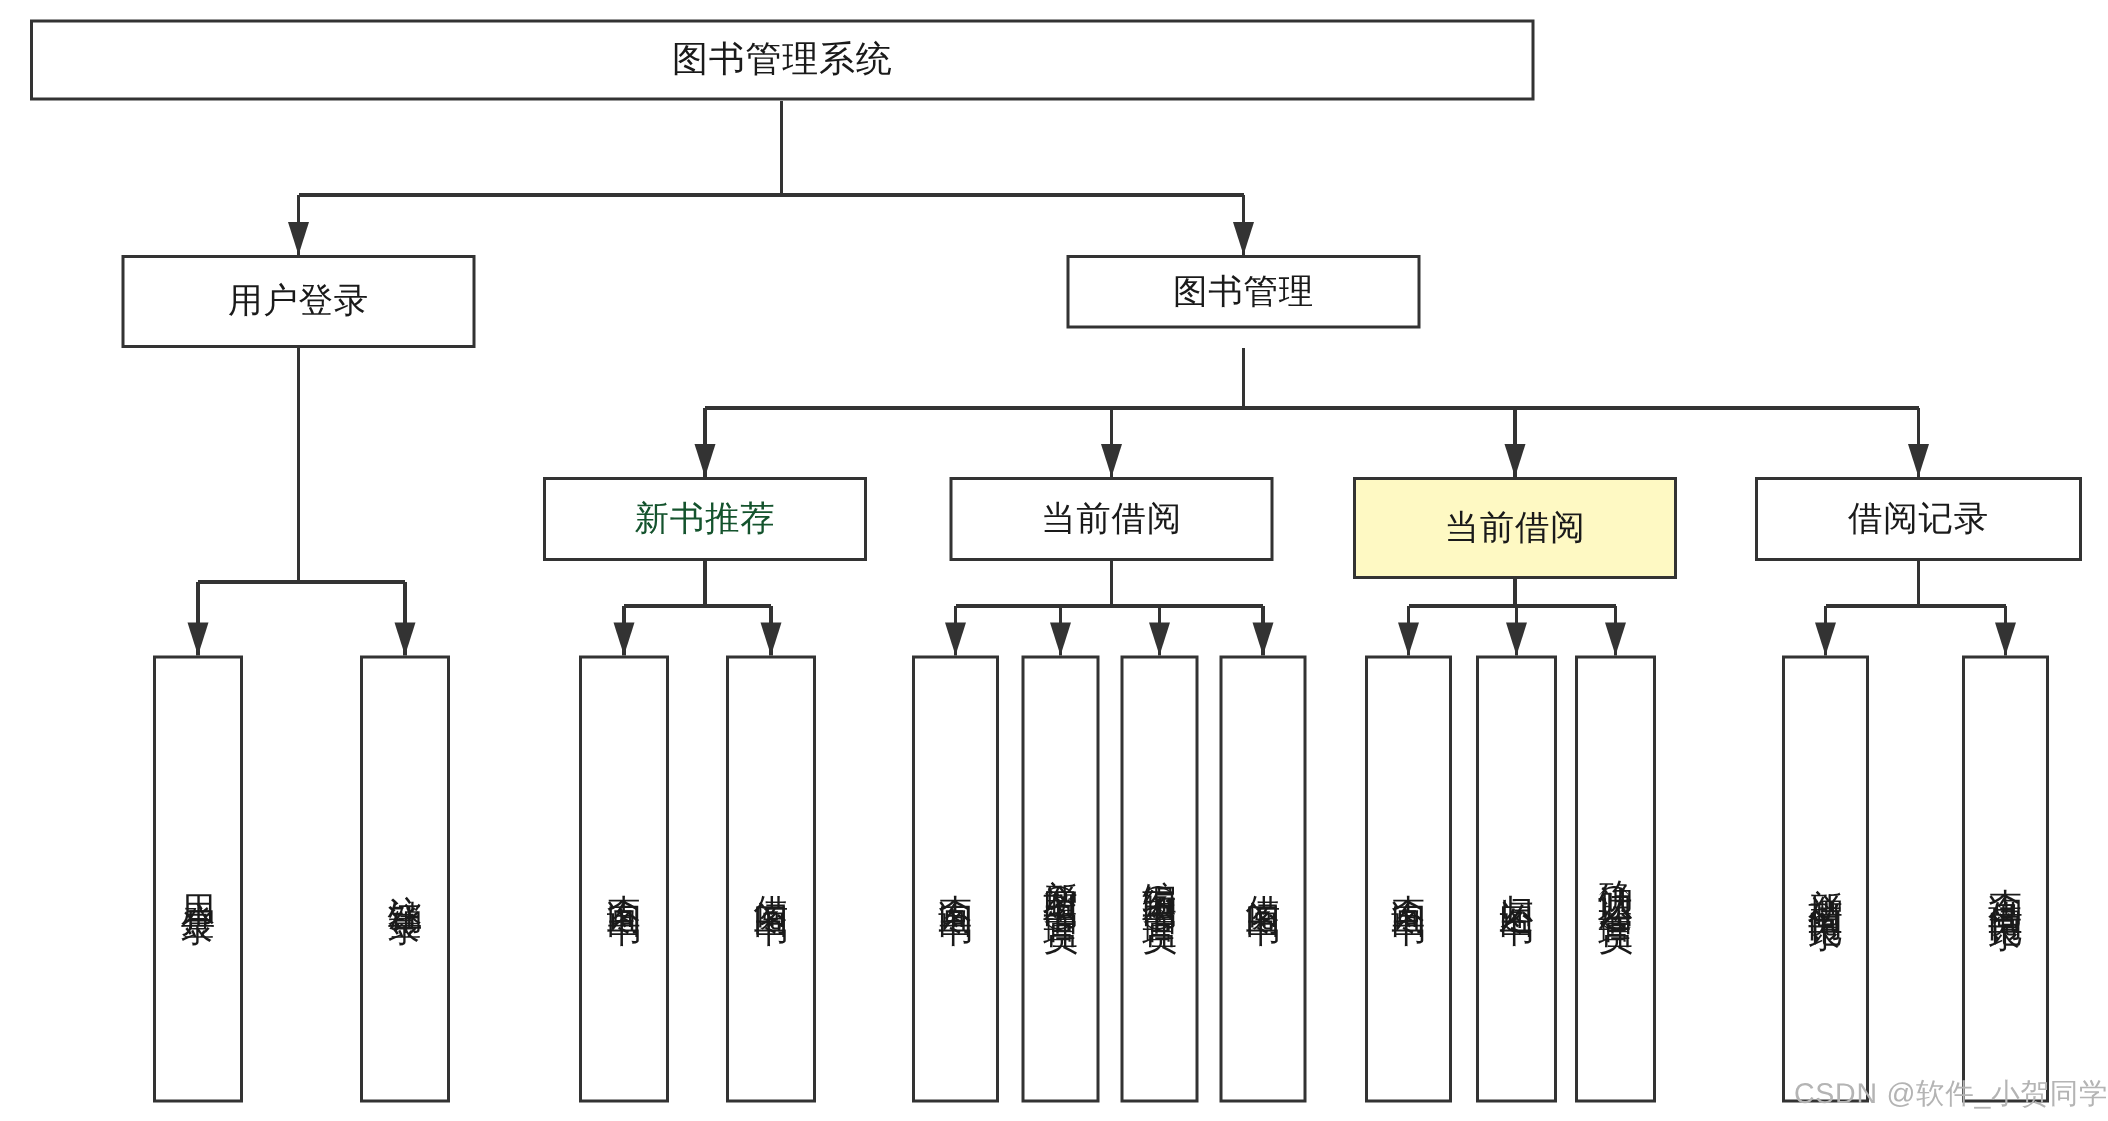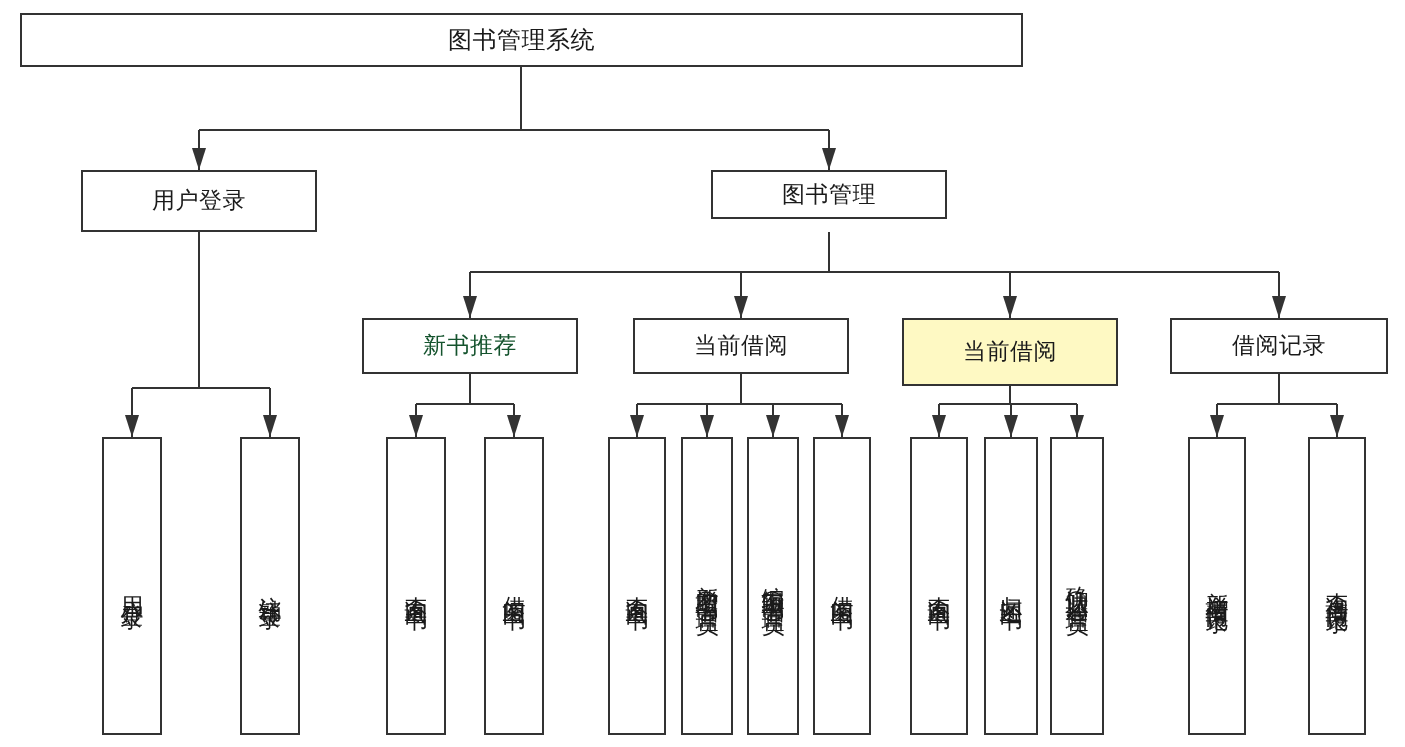--- a/index.html
+++ b/index.html
@@ -183,14 +183,15 @@
         <span class="label">确认归还（管理员）</span>
       </div>
       <div class="node vertical" style="left: 1188px; top: 437px; width: 58px; height: 298px; border-color: rgb(51, 51, 51); background: rgb(255, 255, 255); color: rgb(26, 26, 26);">
         <span class="label">新增借阅记录</span>
       </div>
       <div class="node vertical" style="left: 1308px; top: 437px; width: 58px; height: 298px; border-color: rgb(51, 51, 51); background: rgb(255, 255, 255); color: rgb(26, 26, 26);">
         <span class="label">查询借阅记录</span>
       </div>
     </div>
 
+  <div class="watermark" style="left: 1196px; top: 716px; color: rgb(180, 180, 180);">CSDN @软件_小贺同学</div>
 
 </div>
 
 </body></html>

